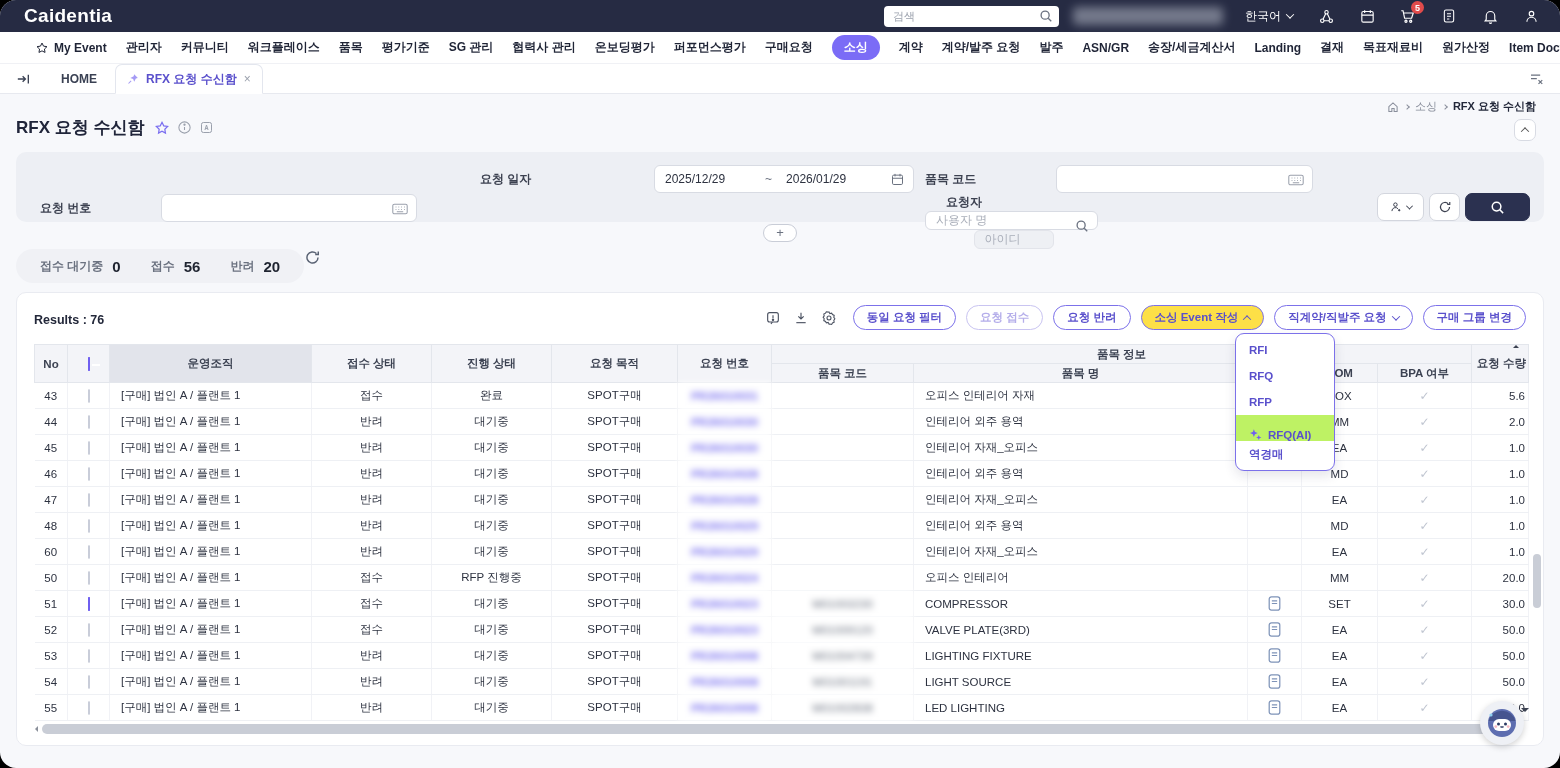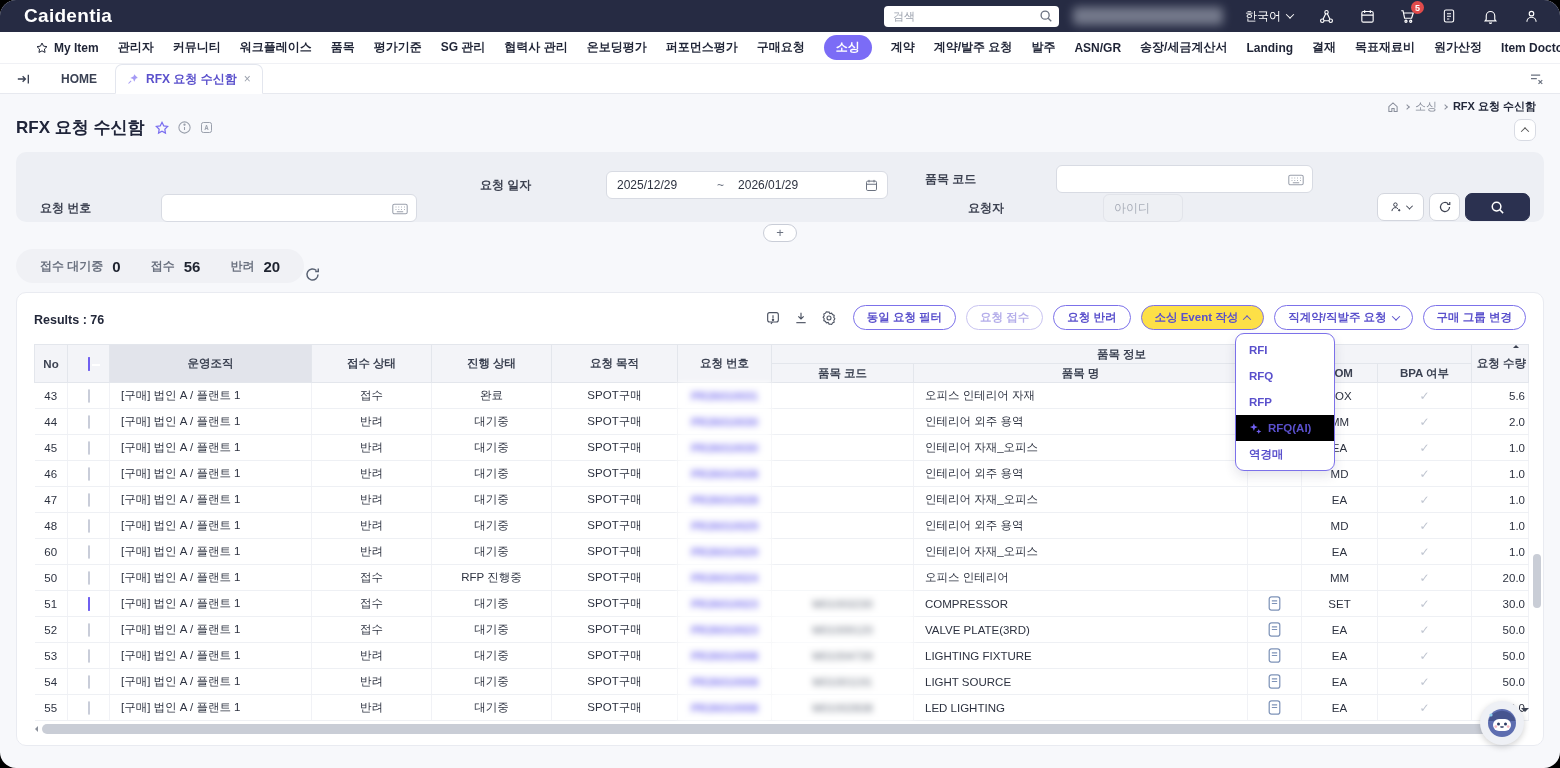--- a/index.html
+++ b/index.html
@@ -57,21 +57,21 @@
   .f-label .req { color:#e14b6a; margin-left:3px; }
   .f-field { position:relative; background:#fff; border:1px solid #d8dbe3; border-radius:6px; height:28px; display:flex; align-items:center; font-size:12px; color:#2d3240; padding:0 10px; }
   .f-field .ph { color:#a9aeb9; }
   .f-field .icon-r { position:absolute; right:8px; top:6px; }
   .f-field.disabled { background:#eef0f4; border-color:#e2e4ea; }
   .plus-btn { position:absolute; left:763px; top:224px; width:34px; height:18px; background:#fff; border:1px solid #c9cdd7; border-radius:10px; color:#6b7280; font-size:13px; line-height:15px; text-align:center; cursor:pointer; z-index:3; }
   .fbtn { border:1px solid #d3d6de; background:#fff; border-radius:7px; height:28px; display:flex; align-items:center; justify-content:center; cursor:pointer; color:#3c4150; }
   .fbtn.dark { background:#2b3150; border-color:#2b3150; }
 
   
-  .status-row { position:absolute; left:16px; top:249px; display:flex; align-items:flex-end; }
+  .status-row { position:absolute; left:16px; top:249px; display:flex; align-items:flex-start; }
   .status-pill { background:#f0f1f5; border-radius:18px; height:34px; display:flex; align-items:center; gap:30px; padding:0 24px; }
   .st-item { display:flex; align-items:center; gap:9px; cursor:pointer; }
   .st-label { font-size:12px; color:#6b7280; font-weight:600; }
   .st-value { font-size:15px; color:#1f2430; font-weight:700; }
 
   
   .card { position:absolute; left:16px; top:292px; width:1528px; height:454px; background:#fff; border:1px solid #e9ebf1; border-radius:10px; }
   .results { position:absolute; left:17px; top:20px; font-size:12.5px; font-weight:700; color:#23283a; }
   .grid-toolbar { position:absolute; right:17px; top:12px; display:flex; align-items:center; gap:10px; }
   .gt-icons { display:flex; align-items:center; gap:12px; margin-right:6px; color:#4a5160; }
@@ -101,21 +101,21 @@
   .hscroll { position:absolute; left:17px; bottom:11px; width:1494px; height:10px; }
   .hscroll .thumb { position:absolute; left:8px; top:0; width:1460px; height:10px; background:#c9cdd6; border-radius:5px; cursor:grab; }
   .hscroll .arr { position:absolute; left:-2px; top:2px; width:0; height:0; border:3.5px solid transparent; border-right-color:#8a8f9a; }
   .vscroll-thumb { position:absolute; right:2px; top:261px; width:8px; height:54px; background:#c9cdd6; border-radius:4px; cursor:grab; }
   .tri-up { position:absolute; left:1496px; top:49px; width:0; height:0; border:3.5px solid transparent; border-bottom-color:#3c4252; cursor:pointer; }
   .tri-down { position:absolute; left:1499px; top:417px; width:0; height:0; border:3.5px solid transparent; border-top-color:#3c4252; cursor:pointer; }
 
   
   .dropdown { position:absolute; left:1235px; top:333px; width:100px; background:#fff; border:1px solid #7c71ea; border-radius:9px; box-shadow:0 5px 12px rgba(40,40,80,.12); z-index:20; padding:3px 0; }
   .dd-item { height:26px; display:flex; align-items:center; gap:6px; padding:0 13px; font-size:11.5px; font-weight:700; color:#5a50cc; cursor:pointer; }
-  .dd-item.hl { background:#000000; }
+  .dd-item.hl { background:#bef264;align-items:flex-end; }
 
   
   .bot { position:absolute; left:1480px; top:701px; width:44px; height:44px; border-radius:50%; background:#eef0f5; box-shadow:0 2px 6px rgba(0,0,0,.18); display:flex; align-items:center; justify-content:center; cursor:pointer; z-index:30; }
   .bot-caret { position:absolute; left:1521px; top:708px; width:0; height:0; border:4px solid transparent; border-top-color:#3c4252; z-index:31; }
 
   svg { display:block; }
 </style>
 </head>
 <body>
 
@@ -185,21 +185,21 @@
   <div class="menubar">
     <div class="hamb">
         <i></i>
         <i></i>
         <i></i>
       </div>
     <div class="mymenu">
       <svg width="14" height="14" viewBox="0 0 24 24" fill="none" stroke="#1f2436" stroke-width="1.7">
           <path d="M12 3.5l2.6 5.3 5.9.9-4.3 4.1 1 5.8-5.2-2.7-5.2 2.7 1-5.8L3.5 9.7l5.9-.9L12 3.5z"></path>
         </svg>
-      <span>My Item</span>
+      <span>My Event</span>
     </div>
     <span class="m-item">관리자</span>
     <span class="m-item">커뮤니티</span>
     <span class="m-item">워크플레이스</span>
     <span class="m-item">품목</span>
     <span class="m-item">평가기준</span>
     <span class="m-item">SG 관리</span>
     <span class="m-item">협력사 관리</span>
     <span class="m-item">온보딩평가</span>
     <span class="m-item">퍼포먼스평가</span>
@@ -265,23 +265,23 @@
         <rect x="4" y="4" width="16" height="16" rx="3"></rect>
         <path d="M9.5 16 12 8l2.5 8M10.4 13.5h3.2"></path>
       </svg>
   </div>
   <div class="collapse-btn">
       <span class="chev up"></span>
     </div>
 
   <div class="filters">
 
-    <div class="f-row" style="left:464px; top:19px;">
+    <div class="f-row" style="left:464px; top:13px;gap:48px;">
       <span class="f-label" style="width:126px">요청 일자</span>
-      <div class="f-field" style="width:282px">
+      <div class="f-field" style="width:260px">
         <span>2025/12/29</span>
         <span style="margin:0 14px 0 40px;color:#6b7280">~</span>
         <span>2026/01/29</span>
         <span class="icon-r">
           <svg width="15" height="15" viewBox="0 0 24 24" fill="none" stroke="#6b7280" stroke-width="1.6">
               <rect x="4" y="5" width="16" height="15" rx="2"></rect>
               <path d="M8 3v4M16 3v4M4 10h16"></path>
             </svg>
         </span>
       </div>
@@ -302,22 +302,31 @@
       <span class="f-label" style="width:121px">요청 번호</span>
       <div class="f-field" style="width:256px">
         <span class="icon-r" style="top:8px">
           <svg width="16" height="12" viewBox="0 0 20 14" fill="none" stroke="#9aa0ac" stroke-width="1.3">
               <rect x="1" y="1" width="18" height="12" rx="2"></rect>
               <path d="M4.5 4.5h1M8 4.5h1M11.5 4.5h1M15 4.5h1M4.5 7.5h1M8 7.5h1M11.5 7.5h1M15 7.5h1M6 10.5h8"></path>
             </svg>
         </span>
       </div>
     </div>
-    <div class="f-row" style="left:952px; top:42px;">
+    <div class="f-row" style="left:909px; top:42px;flex-direction:column;">
       <span class="f-label" style="width:131px">요청자</span>
+      <div class="f-field" style="width:173px">
+        <span class="ph">사용자 명</span>
+        <span class="icon-r" style="top:7px">
+          <svg width="14" height="14" viewBox="0 0 16 16">
+              <circle cx="7" cy="7" r="4.6" fill="none" stroke="#6b7280" stroke-width="1.5"></circle>
+              <path d="M10.5 10.5 14 14" stroke="#6b7280" stroke-width="1.5"></path>
+            </svg>
+        </span>
+      </div>
       <div class="f-field disabled" style="width:80px;margin-left:4px">
         <span class="ph">아이디</span>
       </div>
     </div>
 
     <div class="f-row" style="left:1361px; top:41px; gap:5px;">
       <div class="fbtn" style="width:47px;gap:4px">
         <svg width="14" height="14" viewBox="0 0 24 24" fill="none" stroke="#3c4150" stroke-width="1.7">
             <circle cx="11" cy="8" r="3"></circle>
             <path d="M5 19a6 6 0 0 1 10.5-4"></path>

